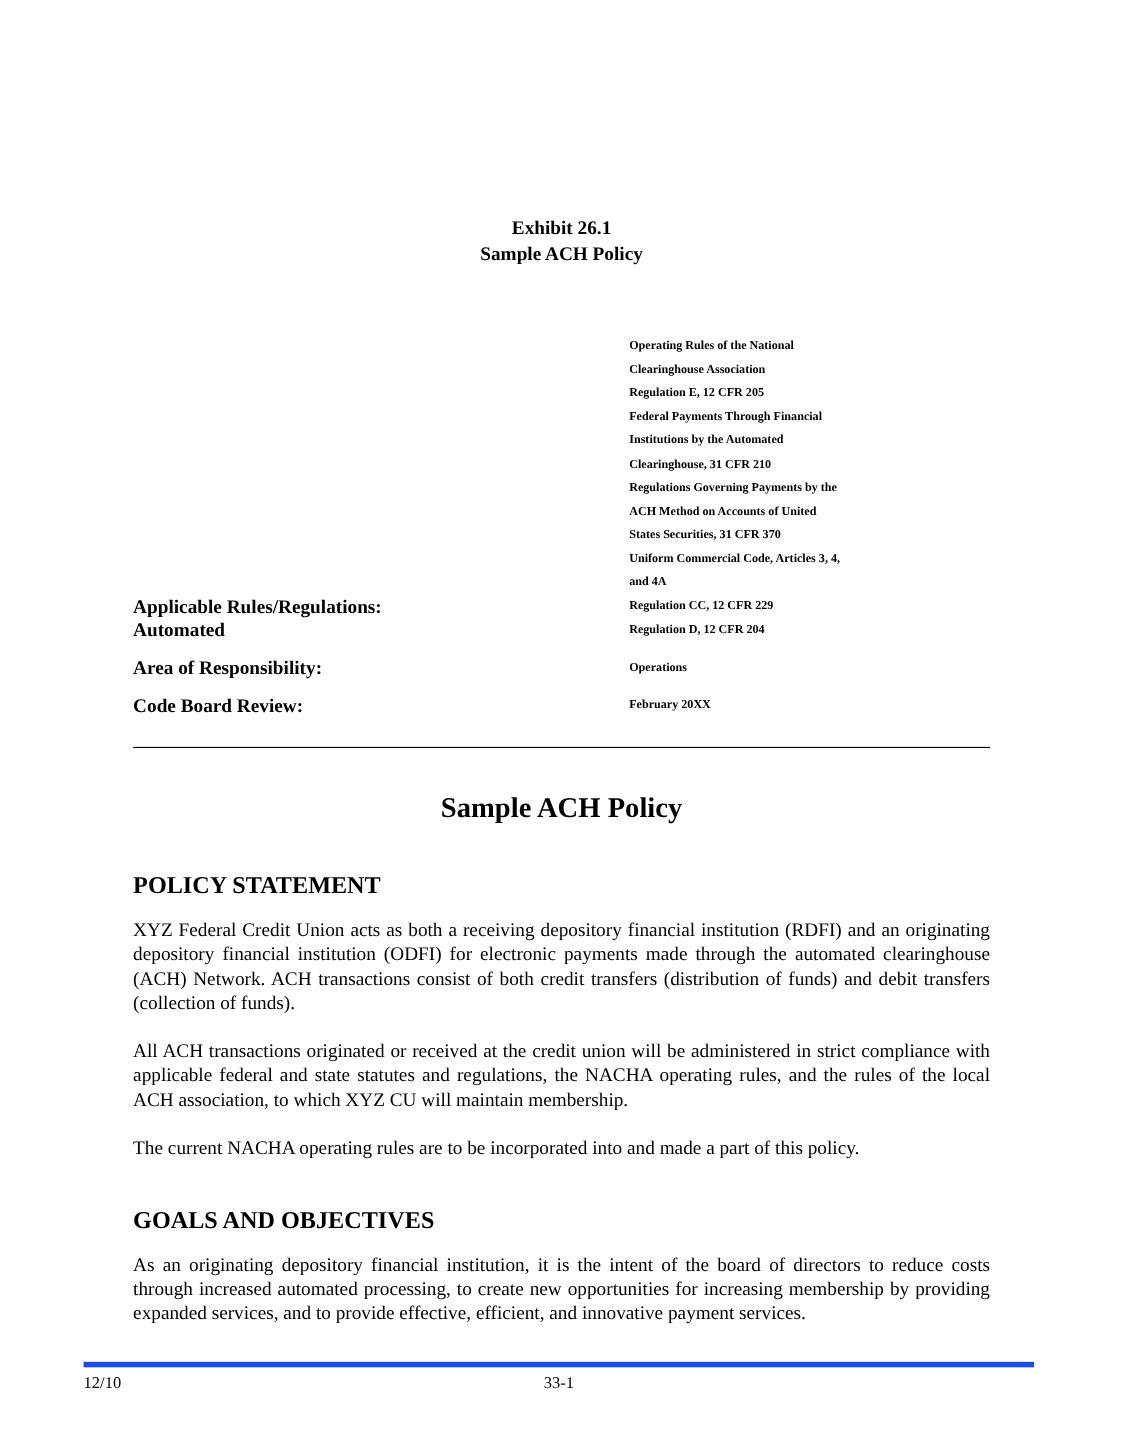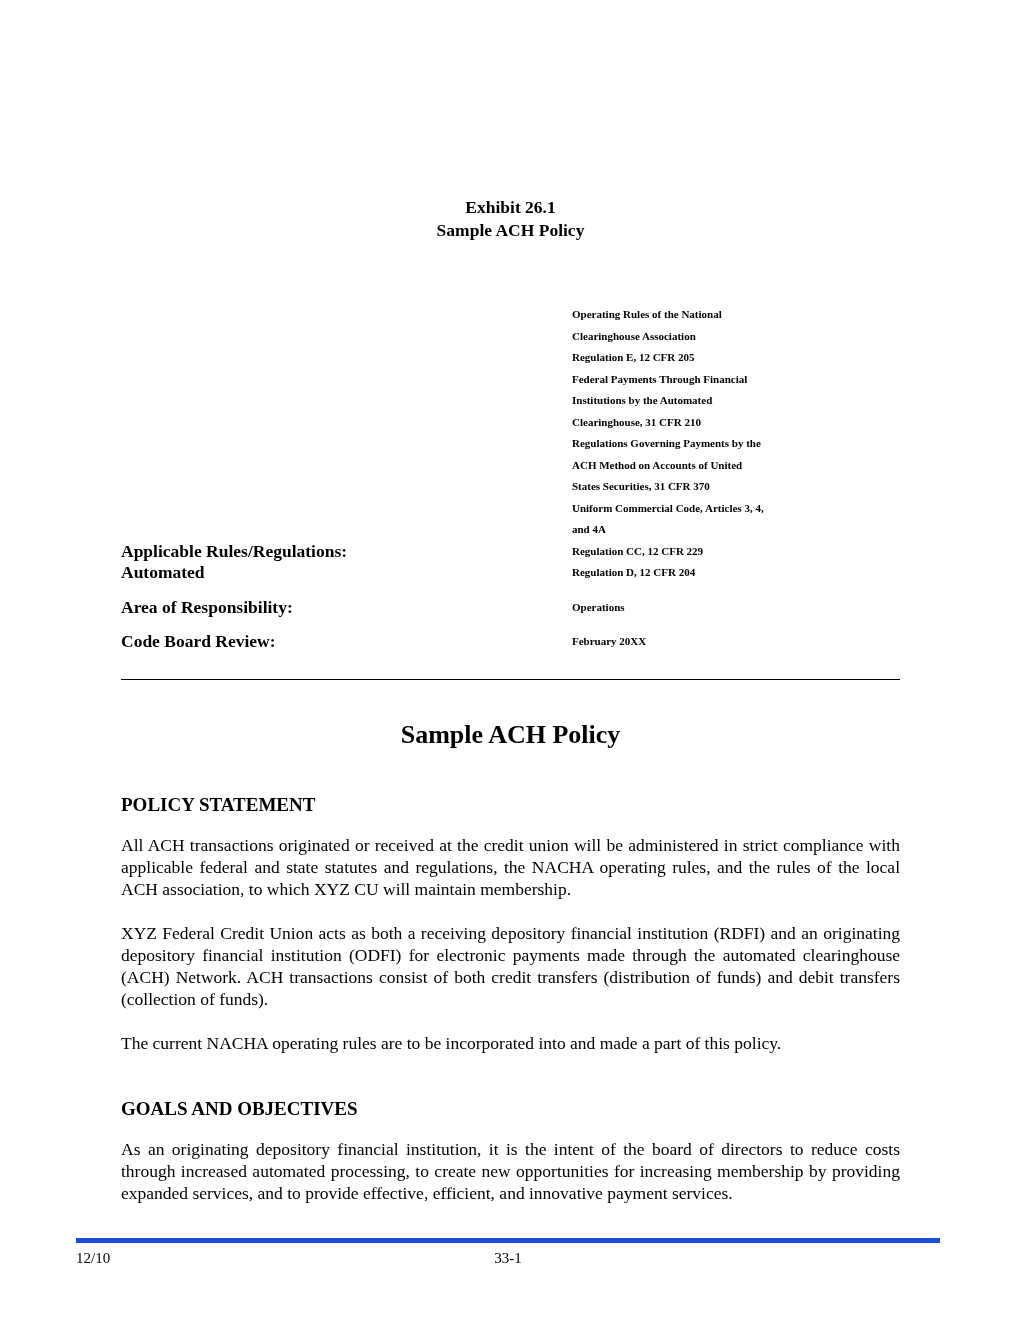--- a/index.html
+++ b/index.html
@@ -53,21 +53,21 @@
   }
   .doc-title {
     text-align: center;
     font-weight: bold;
     font-size: 26px;
     line-height: 30px;
     margin-top: 40px;
   }
   .section-heading {
     font-weight: bold;
-    font-size: 19px;
+    font-size: 22px;
     line-height: 22px;
     margin-top: 44px;
   }
   .body-para {
     font-size: 17.5px;
     line-height: 22px;
     text-align: justify;
     margin-top: 18px;
   }
   .body-para + .body-para {
@@ -130,22 +130,22 @@
         <div class="meta-label">Code Board Review:</div>
         <div class="meta-value">February 20XX</div>
       </div>
     </div>
 
     <hr class="divider">
 
     <div class="doc-title">Sample ACH Policy</div>
 
     <div class="section-heading">POLICY STATEMENT</div>
+    <p class="body-para">XYZ Federal Credit Union acts as both a receiving depository financial institution (RDFI) and an originating depository financial institution (ODFI) for electronic payments made through the automated clearinghouse (ACH) Network. ACH transactions consist of both credit transfers (distribution of funds) and debit transfers (collection of funds).</p>
     <p class="body-para">All ACH transactions originated or received at the credit union will be administered in strict compliance with applicable federal and state statutes and regulations, the NACHA operating rules, and the rules of the local ACH association, to which XYZ CU will maintain membership.</p>
-    <p class="body-para">XYZ Federal Credit Union acts as both a receiving depository financial institution (RDFI) and an originating depository financial institution (ODFI) for electronic payments made through the automated clearinghouse (ACH) Network. ACH transactions consist of both credit transfers (distribution of funds) and debit transfers (collection of funds).</p>
     <p class="body-para">The current NACHA operating rules are to be incorporated into and made a part of this policy.</p>
 
     <div class="section-heading">GOALS AND OBJECTIVES</div>
     <p class="body-para">As an originating depository financial institution, it is the intent of the board of directors to reduce costs through increased automated processing, to create new opportunities for increasing membership by providing expanded services, and to provide effective, efficient, and innovative payment services.</p>
 
   </div>
 
   <div class="footer">
     <span class="footer-left">12/10</span>
     <span class="footer-center">33-1</span>

